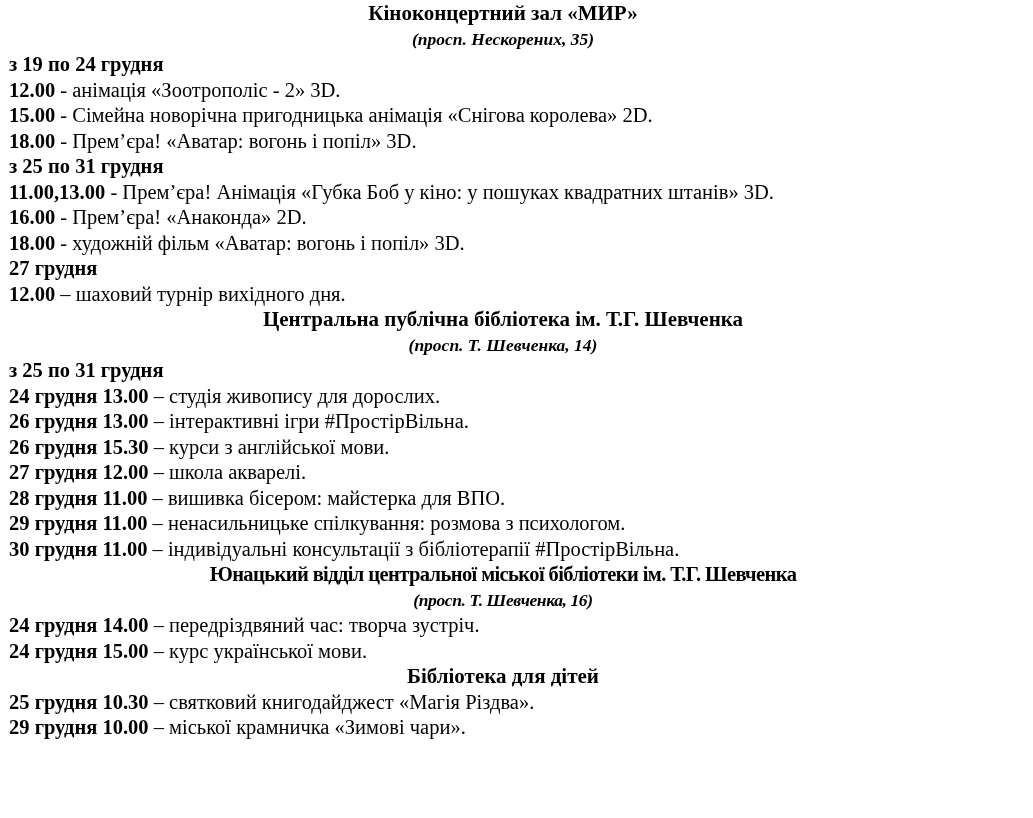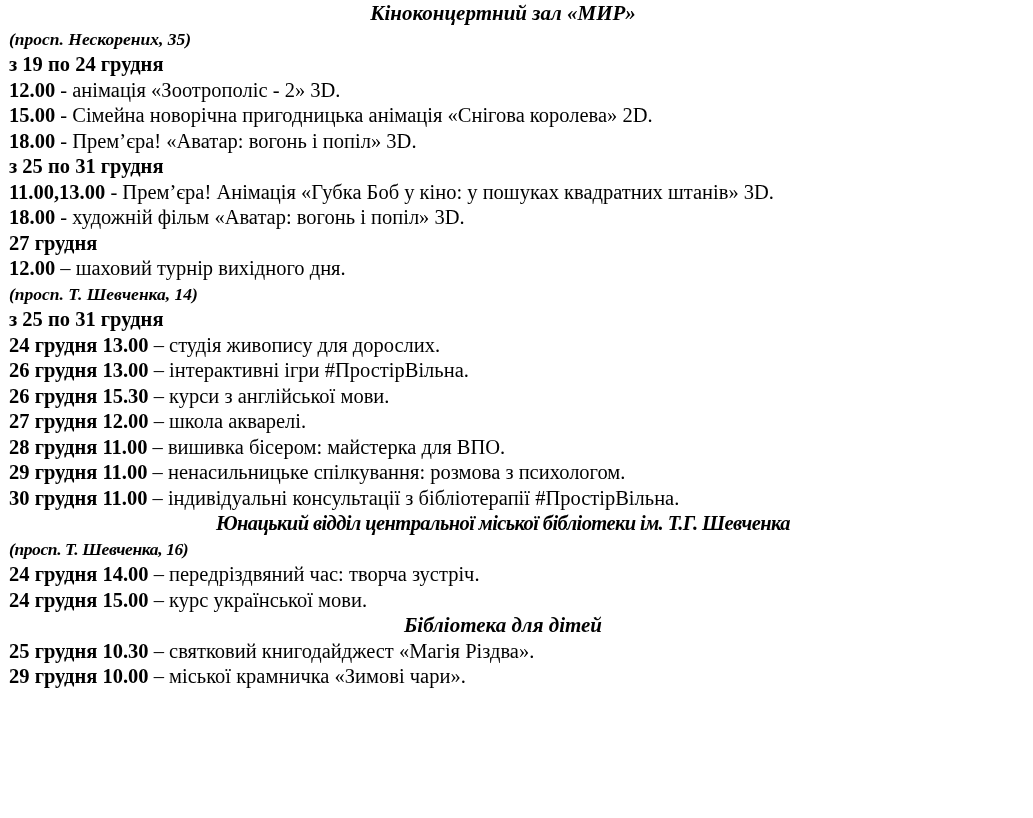--- a/index.html
+++ b/index.html
@@ -4,27 +4,27 @@
 <style>
   html, body { margin: 0; padding: 0; background: #ffffff; }
   body {
     width: 1033px; height: 818px; overflow: hidden;
     font-family: "Liberation Serif", "DejaVu Serif", serif;
     color: #000000;
     font-size: 20.5px;
   }
   .page { position: relative; padding: 0 0 0 9px; }
   .venue-title {
-    text-align: center; font-weight: bold; font-style: italic;
+    text-align: center; font-weight: bold; 
     font-size: 21px; line-height: 25.5px; height: 25.5px;
     padding-right: 36px; white-space: nowrap;
   }
   .venue-title.condensed { letter-spacing: -0.6px; font-size: 20.5px; }
   .venue-addr {
-    font-weight: bold; font-style: italic;
+    text-align: center; font-weight: bold; font-style: italic;
     font-size: 17.5px; line-height: 25.5px; height: 25.5px;
     padding-right: 36px; white-space: nowrap;
   }
   .venue-addr.condensed { letter-spacing: -0.4px; }
   .line { line-height: 25.5px; height: 25.5px; white-space: nowrap; }
   .line b { font-weight: bold; }
   .first-title { padding-top: 1px; }
 </style>
 </head>
 <body>
@@ -33,26 +33,28 @@
 
   <section>
     <div class="venue-title first-title">Кіноконцертний зал «МИР»</div>
     <div class="venue-addr">(просп. Нескорених, 35)</div>
     <div class="line"><b>з 19 по 24 грудня</b><span></span></div>
     <div class="line"><b>12.00</b><span> - анімація «Зоотрополіс - 2» 3D.</span></div>
     <div class="line"><b>15.00</b><span> - Сімейна новорічна пригодницька анімація «Снігова королева» 2D.</span></div>
     <div class="line"><b>18.00</b><span> - Прем’єра! «Аватар: вогонь і попіл» 3D.</span></div>
     <div class="line"><b>з 25 по 31 грудня</b><span></span></div>
     <div class="line"><b>11.00,13.00</b><span> - Прем’єра! Анімація «Губка Боб у кіно: у пошуках квадратних штанів» 3D.</span></div>
+    <div class="line"><b>16.00</b><span> - Прем’єра! «Анаконда» 2D.</span></div>
     <div class="line"><b>18.00</b><span> - художній фільм «Аватар: вогонь і попіл» 3D.</span></div>
     <div class="line"><b>27 грудня</b><span></span></div>
     <div class="line"><b>12.00</b><span> – шаховий турнір вихідного дня.</span></div>
   </section>
 
   <section>
+    <div class="venue-title">Центральна публічна бібліотека ім. Т.Г. Шевченка</div>
     <div class="venue-addr">(просп. Т. Шевченка, 14)</div>
     <div class="line"><b>з 25 по 31 грудня</b><span></span></div>
     <div class="line"><b>24 грудня 13.00</b><span> – студія живопису для дорослих.</span></div>
     <div class="line"><b>26 грудня 13.00</b><span> – інтерактивні ігри #ПростірВільна.</span></div>
     <div class="line"><b>26 грудня 15.30</b><span> – курси з англійської мови.</span></div>
     <div class="line"><b>27 грудня 12.00</b><span> – школа акварелі.</span></div>
     <div class="line"><b>28 грудня 11.00</b><span> – вишивка бісером: майстерка для ВПО.</span></div>
     <div class="line"><b>29 грудня 11.00</b><span> – ненасильницьке спілкування: розмова з психологом.</span></div>
     <div class="line"><b>30 грудня 11.00</b><span> – індивідуальні консультації з бібліотерапії #ПростірВільна.</span></div>
   </section>

